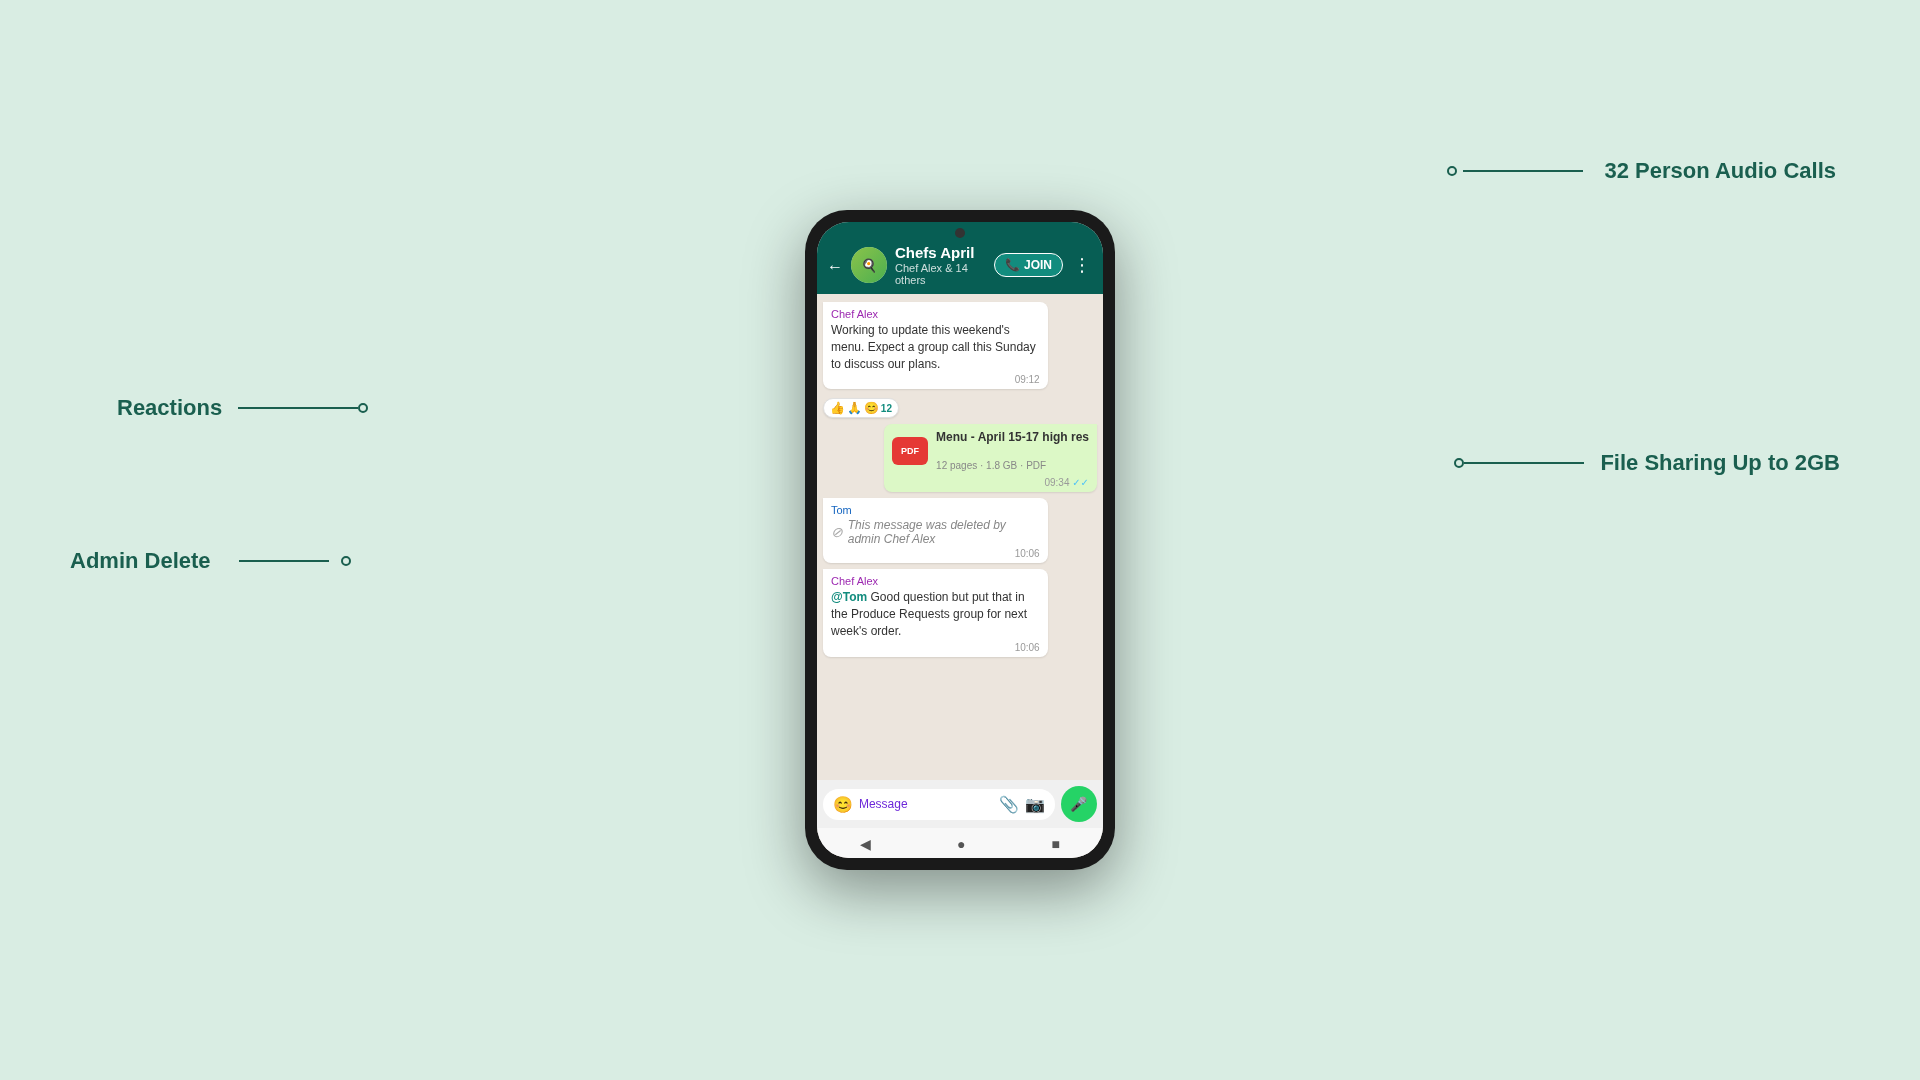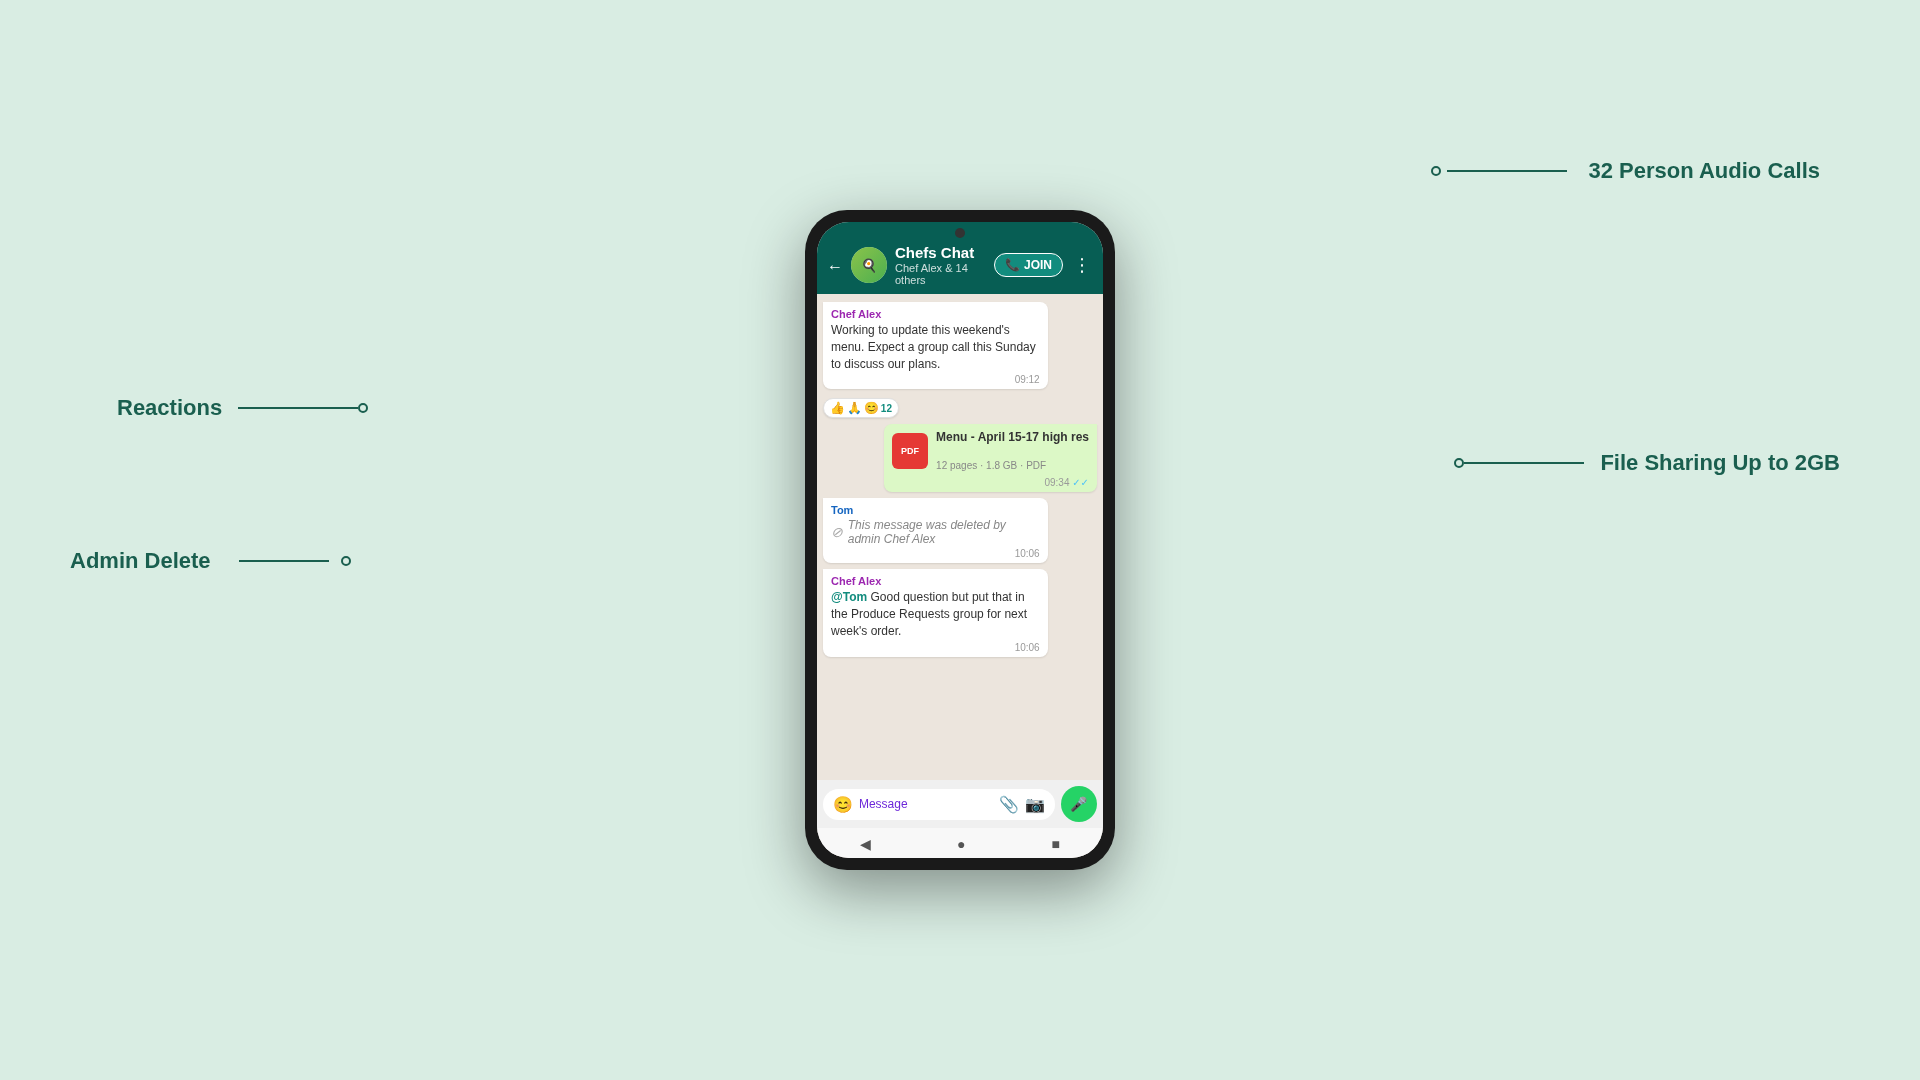--- a/index.html
+++ b/index.html
@@ -163,21 +163,21 @@
       border-radius: 8px 0 8px 8px;
       padding: 6px 8px 4px 8px;
       max-width: 82%;
       align-self: flex-end;
       position: relative;
       box-shadow: 0 1px 2px rgba(0,0,0,0.1);
     }
 
     .msg-sender {
       font-size: 11px;
-      font-weight: 700;
+      font-weight: 400;
       color: #9c27b0;
       margin-bottom: 2px;
     }
 
     .msg-text {
       font-size: 12px;
       color: #333;
       line-height: 1.4;
     }
 
@@ -218,21 +218,21 @@
     
     .msg-file {
       display: flex;
       align-items: center;
       gap: 8px;
       margin-bottom: 4px;
     }
 
     .pdf-icon {
       width: 36px;
-      height: 36px;
+      height: 28px;
       background: #e53935;
       border-radius: 6px;
       display: flex;
       align-items: center;
       justify-content: center;
       color: white;
       font-size: 9px;
       font-weight: bold;
       flex-shrink: 0;
     }
@@ -376,21 +376,21 @@
   <div class="phone-shell">
     <div class="phone-notch"></div>
     <div class="phone-screen">
 
       <div class="wa-header">
         <span class="wa-back-btn">←</span>
         <div class="wa-avatar">
           <div class="wa-avatar-inner">🍳</div>
         </div>
         <div class="wa-chat-info">
-          <div class="wa-chat-name">Chefs Chat</div>
+          <div class="wa-chat-name">Chefs April</div>
           <div class="wa-chat-subtitle">Chef Alex &amp; 14 others</div>
         </div>
         <button class="wa-join-btn">
           <span>📞</span>
           <span>JOIN</span>
         </button>
         <span class="wa-more-btn">⋮</span>
       </div>
 
       <div class="wa-messages">
@@ -462,21 +462,21 @@
   <div class="annotation-line" style="width:120px; height:2px; background:#1a5f4f;"></div>
   <div class="annotation-dot" style="width:10px;height:10px;border:2px solid #1a5f4f;border-radius:50;background:transparent;flex-shrink:0;"></div>
 </div>
 
 <div class="annotation ann-admin-delete" style="position:absolute; left:70px; top:548px; display:flex; align-items:center; gap:12px;">
   <span class="annotation-label" style="margin-right:16px;">Admin Delete</span>
   <div class="annotation-line" style="width:90px; height:2px; background:#1a5f4f;"></div>
   <div class="annotation-dot" style="width:10px;height:10px;border:2px solid #1a5f4f;border-radius:50%;background:transparent;flex-shrink:0;"></div>
 </div>
 
-<div style="position:absolute; right:100px; top:158px; display:flex; align-items:center; gap:6px;">
+<div style="position:absolute; right:84px; top:158px; display:flex; align-items:center; gap:6px;">
   <div class="annotation-dot" style="width:10px;height:10px;border:2px solid #1a5f4f;border-radius:50%;background:transparent;flex-shrink:0;"></div>
   <div style="width:120px; height:2px; background:#1a5f4f;"></div>
   <span class="annotation-label" style="margin-left:16px;">32 Person Audio Calls</span>
 </div>
 
 <div style="position:absolute; right:80px; top:450px; display:flex; align-items:center; gap:0;">
   <div class="annotation-dot" style="width:10px;height:10px;border:2px solid #1a5f4f;border-radius:50%;background:transparent;flex-shrink:0;"></div>
   <div style="width:120px; height:2px; background:#1a5f4f;"></div>
   <span class="annotation-label" style="margin-left:16px;">File Sharing Up to 2GB</span>
 </div>

